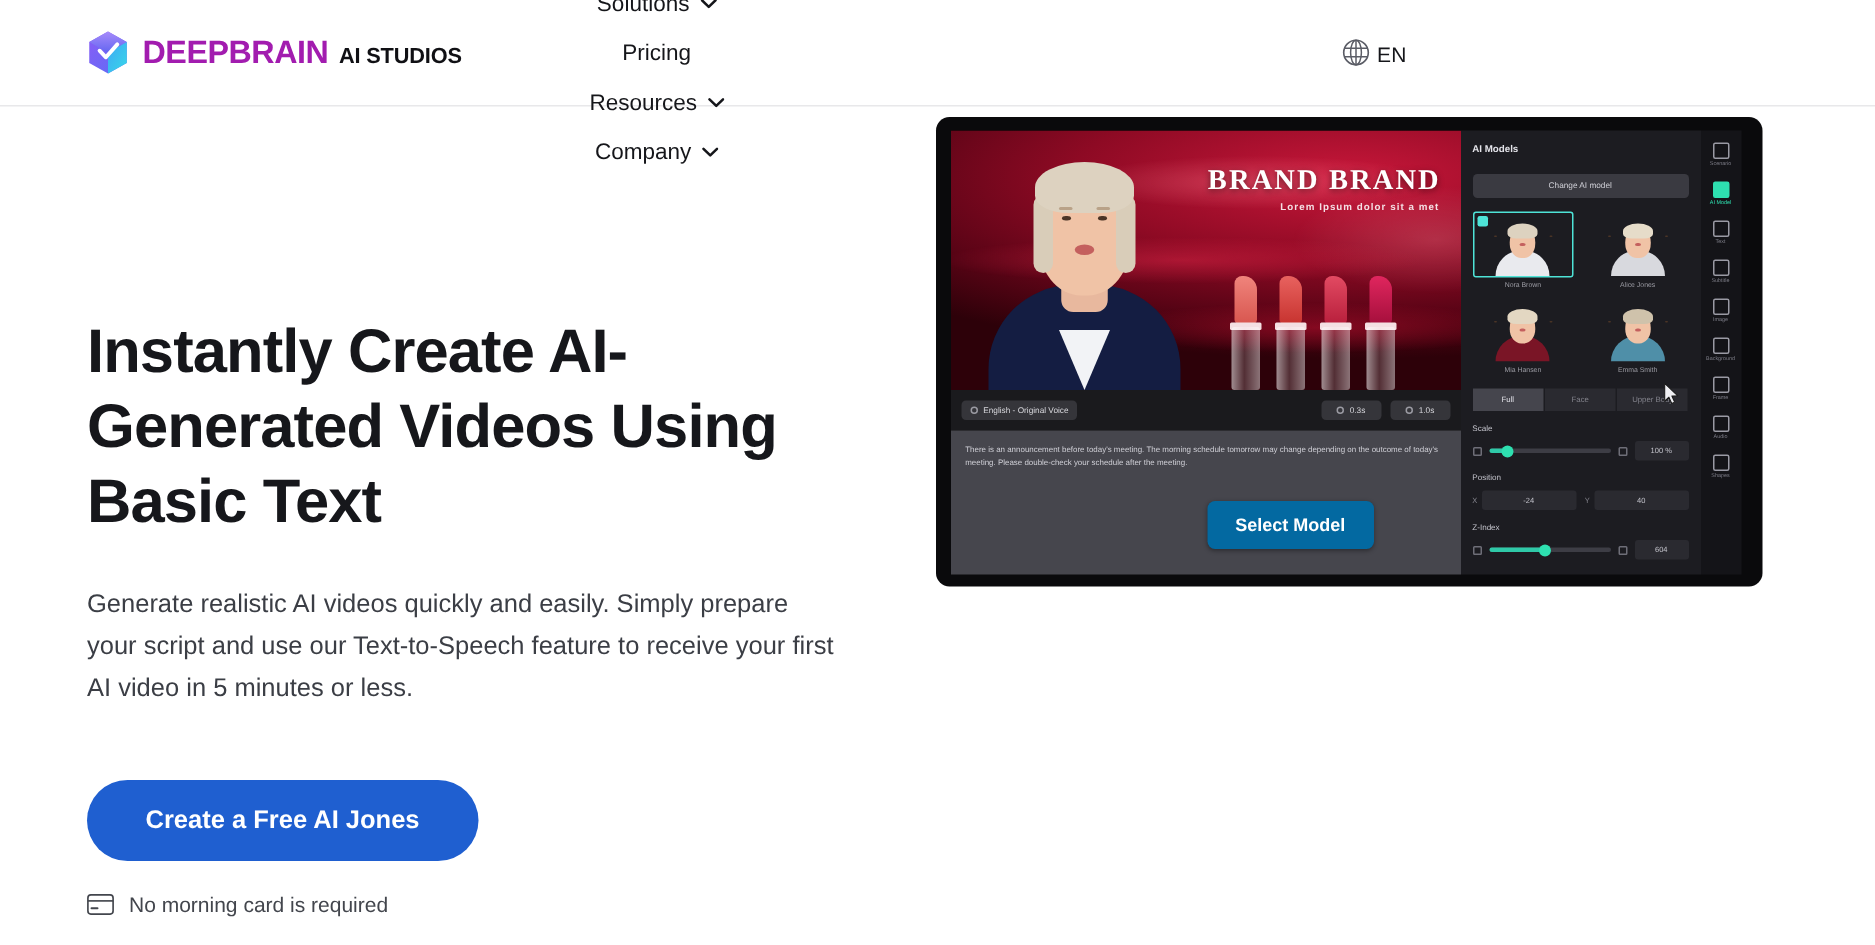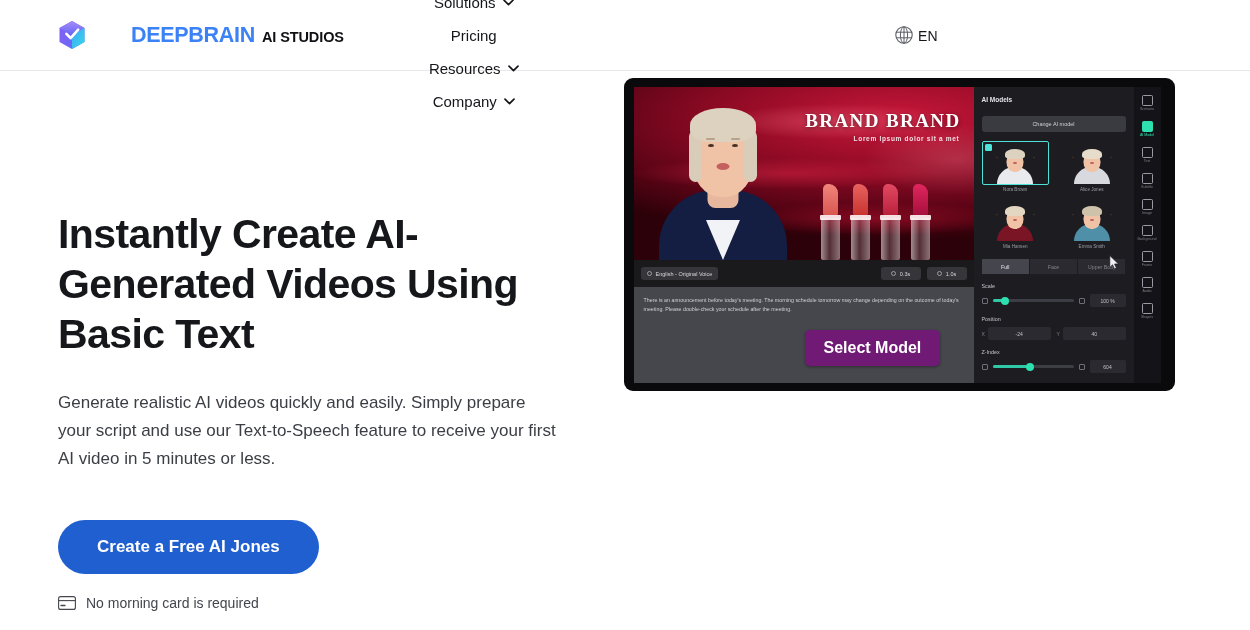--- a/index.html
+++ b/index.html
@@ -27,23 +27,22 @@
     gap: 9px;
     margin-left: 58px;
     text-decoration: none;
   }
   .brand-logo { width: 28px; height: 30px; display: block; flex: none; }
   .brand-text {
     display: flex; align-items: baseline; gap: 7px;
     white-space: nowrap;
   }
   .brand-name {
-    font-size: 21.5px; font-weight: 700; color: #3b82f6;
+    font-size: 21.5px; font-weight: 700; color: #a21caf;
     letter-spacing: -0.3px;
-    margin-left: 36px;
   }
   .brand-sub {
     font-size: 14.5px; font-weight: 700; color: #101014;
     letter-spacing: -0.1px;
   }
 
   .nav {
     display: flex; align-items: center;
     margin-left: 62px;
     gap: 0px;
@@ -303,23 +302,23 @@
     background: #46464d;
     padding: 9px 10px;
     position: relative;
   }
   .script p {
     font-size: 5.3px; line-height: 9px; color: #cfcfd6;
   }
   .select-model {
     position: absolute;
     left: 181px; bottom: 25px;
-    background: #701a75;
+    background: #0369a1;
     color: #ffffff;
-    font-size: 16px; font-weight: 700;
+    font-size: 12px; font-weight: 700;
     border: none; border-radius: 5px;
     padding: 9px 19px;
     cursor: pointer;
     font-family: "Liberation Sans", sans-serif;
     white-space: nowrap;
     box-shadow: 0 1px 3px rgba(0,0,0,.35);
   }
   
   .inspector {
     width: 160px; flex: none;

